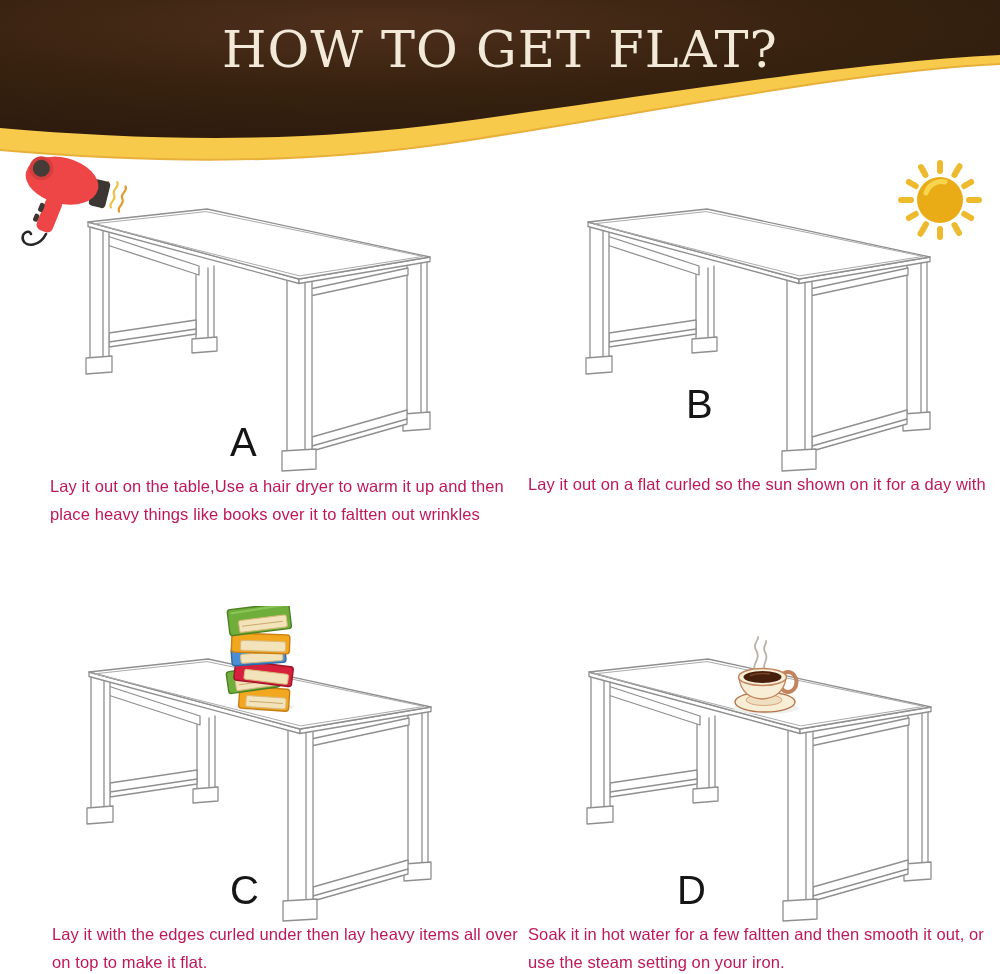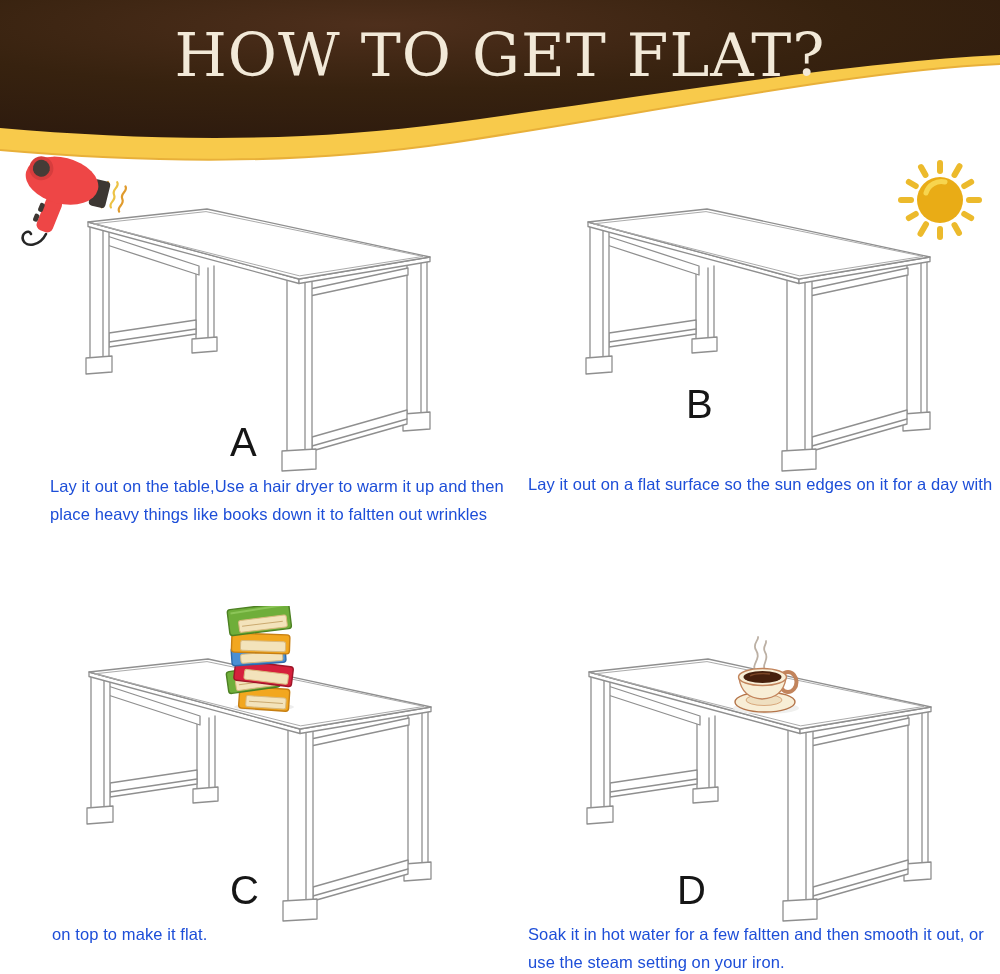--- a/index.html
+++ b/index.html
@@ -3,25 +3,25 @@
 <meta charset="utf-8">
 <style>
   html,body{margin:0;padding:0;background:#fff;}
   #stage{position:relative;width:1000px;height:974px;overflow:hidden;background:#fff;
          font-family:"Liberation Sans",sans-serif;}
   .abs{position:absolute;}
   
   #header-svg{left:0;top:0;width:1000px;height:175px;}
   #page-title{left:0;top:20px;width:1000px;text-align:center;
       font-family:"DejaVu Serif","Liberation Serif",serif;
-      font-size:60px;font-weight:400;letter-spacing:1px;color:var(--title_text,#f2e9d8);}
+      font-size:51px;font-weight:400;letter-spacing:1px;color:var(--title_text,#f2e9d8);}
   
   .letter{font-size:40px;font-weight:400;color:#161616;letter-spacing:1px;}
   
-  .caption{font-size:16.5px;line-height:28px;color:#1d4ed8;letter-spacing:.1px;white-space:nowrap;}
+  .caption{font-size:16.5px;line-height:28px;color:#be185d;letter-spacing:.1px;white-space:nowrap;}
   .caption span{display:block;}
   .table-fig{width:420px;height:300px;}
 </style>
 </head>
 <body>
 
 <div id="stage">
 
   <svg width="0" height="0" style="position:absolute">
     <defs>
@@ -95,21 +95,21 @@
         <rect x="76" y="19" width="17" height="27" rx="4" fill="var(--dryer_dark,#3d3733)"></rect>
         <ellipse cx="45" cy="29" rx="37" ry="23" fill="var(--dryer_red,#ee4646)"></ellipse>
         <circle cx="22" cy="22" r="12" fill="#d63d3d"></circle>
         <circle cx="22" cy="22" r="8.5" fill="#453c37"></circle>
       </g>
     </svg>
 
     <div class="abs letter" style="left:230px;top:420px">A</div>
     <div class="abs caption" style="left:50px;top:472px">
       <span>Lay it out on the table,Use a hair dryer to warm it up and then</span>
-      <span>place heavy things like books down it to faltten out wrinkles</span>
+      <span>place heavy things like books over it to faltten out wrinkles</span>
     </div>
   </div>
 
   <div>
     <svg class="abs table-fig" style="left:560px;top:190px" viewBox="0 0 420 300">
       <use href="#table-fig-def"></use>
     </svg>
 
     <svg class="abs" style="left:890px;top:150px;width:100px;height:100px" viewBox="0 0 100 100">
       <g stroke="var(--sun_ray,#ecba2c)" stroke-width="6" stroke-linecap="round">
@@ -125,21 +125,21 @@
         <line x1="50" y1="11" x2="50" y2="21" transform="rotate(270 50 50)"></line>
         <line x1="50" y1="14" x2="50" y2="22" transform="rotate(300 50 50)"></line>
         <line x1="50" y1="12" x2="50" y2="21" transform="rotate(330 50 50)"></line>
       </g>
       <circle cx="50" cy="50" r="23" fill="var(--sun_gold,#e9ac16)"></circle>
       <path d="M36,43 A16,16 0 0 1 55,32" fill="none" stroke="var(--sun_highlight,#f7d54e)" stroke-width="5" stroke-linecap="round"></path>
     </svg>
 
     <div class="abs letter" style="left:686px;top:382px">B</div>
     <div class="abs caption" style="left:528px;top:470px">
-      <span>Lay it out on a flat surface so the sun edges on it for a day with</span>
+      <span>Lay it out on a flat curled so the sun shown on it for a day with</span>
     </div>
   </div>
 
   <div>
     <svg class="abs table-fig" style="left:61px;top:640px" viewBox="0 0 420 300">
       <use href="#table-fig-def"></use>
     </svg>
 
     <svg class="abs" style="left:222px;top:606px;width:80px;height:106px" viewBox="0 0 80 106">
       <ellipse cx="42" cy="101" rx="30" ry="4" fill="#ededed"></ellipse>
@@ -170,20 +170,21 @@
           <rect width="62" height="26" rx="3" fill="var(--book_green,#6fae3a)" stroke="#4c8022"></rect>
           <path d="M3,4 L58,2" stroke="#8cc558" stroke-width="2" fill="none"></path>
           <rect x="10" y="12" width="48" height="12" rx="2" fill="var(--book_pages,#f3e3bb)" stroke="#d8b97e" stroke-width="1"></rect>
           <line x1="13" y1="18" x2="54" y2="18" stroke="#caa96f" stroke-width="1"></line>
         </g>
       </g>
     </svg>
 
     <div class="abs letter" style="left:230px;top:868px">C</div>
     <div class="abs caption" style="left:52px;top:920px">
+      <span>Lay it with the edges curled under then lay heavy items all over</span>
       <span>on top to make it flat.</span>
     </div>
   </div>
 
   <div>
     <svg class="abs table-fig" style="left:561px;top:640px" viewBox="0 0 420 300">
       <use href="#table-fig-def"></use>
     </svg>
 
     <svg class="abs" style="left:728px;top:636px;width:74px;height:82px" viewBox="0 0 74 82">

